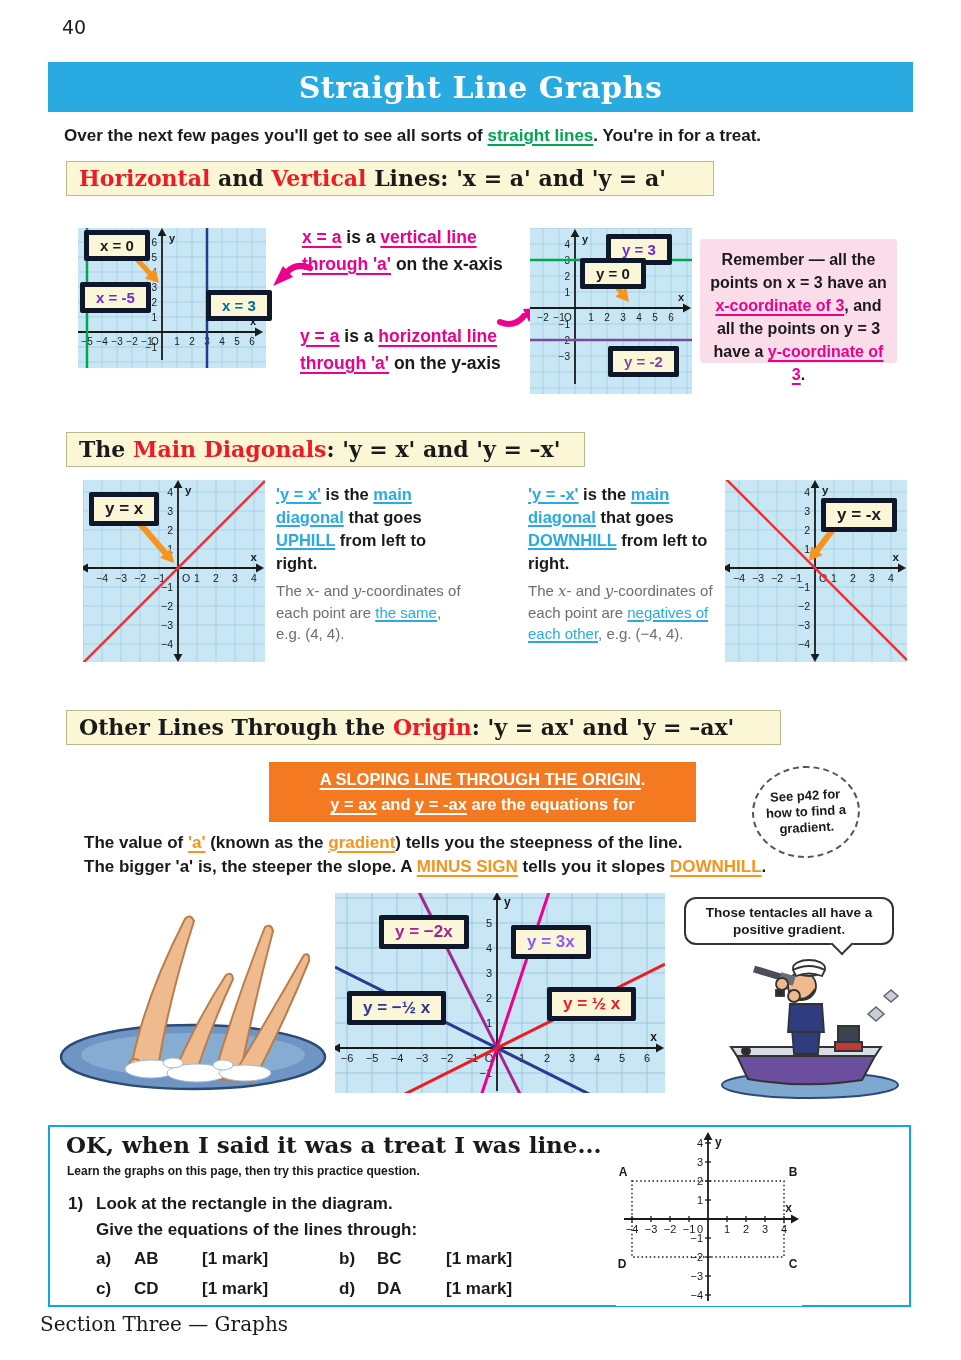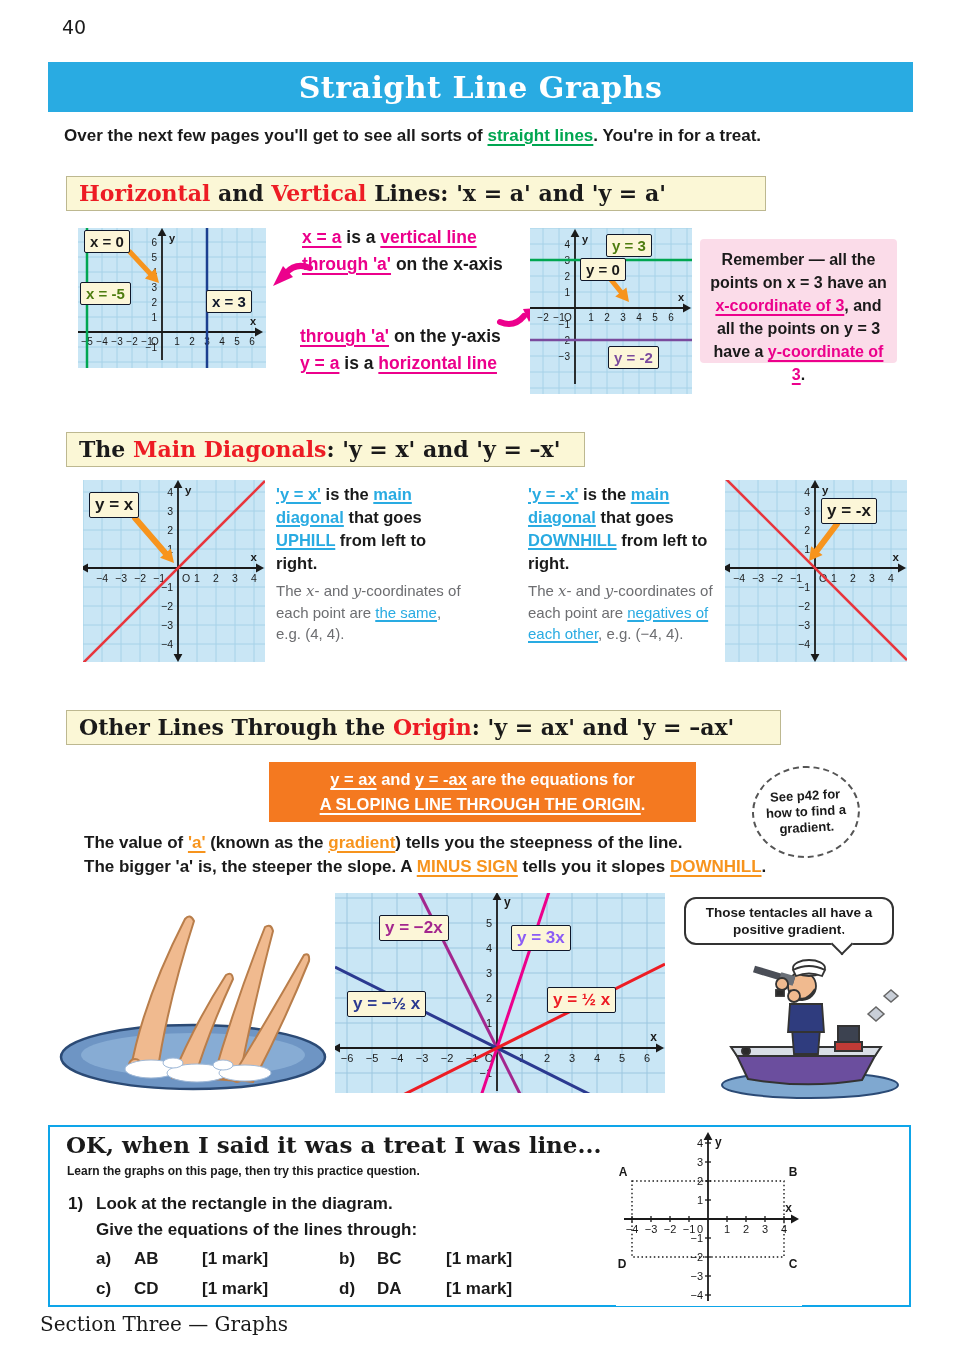--- a/index.html
+++ b/index.html
@@ -17,24 +17,24 @@
   .pk{color:#EC008C;text-decoration:underline;text-decoration-thickness:2px;text-underline-offset:3px}
   .bl,.bl2{color:#29ABE2;text-decoration:underline;text-decoration-thickness:2px;text-underline-offset:2px}
   .or{color:#F7941D;text-decoration:underline;text-decoration-thickness:2px;text-underline-offset:3px}
   .wu{text-decoration:underline;text-decoration-thickness:2px;text-underline-offset:3px}
   .it{font-style:italic;font-family:"DejaVu Serif",serif}
   .note{font-size:17.5px;font-weight:700;line-height:27px;color:#1A1A1A}
   .remember{left:700px;top:239px;width:197px;height:124px;background:#FBDCE9;border-radius:4px;
        font-size:16px;font-weight:700;line-height:23px;text-align:center;padding:9px 7px;box-sizing:border-box}
   .graphwrap{position:absolute;overflow:visible}
   .graphwrap svg{position:absolute;left:0;top:0}
-  .eqlab{position:absolute;background:#FCF6D8;border:1px solid #0f172a;padding:0 5px;font-weight:700;
+  .eqlab{position:absolute;background:#FCF6D8;border:5px solid #0f172a;padding:0 11px;font-weight:700;
        font-size:15px;line-height:21px;white-space:nowrap;border-radius:2px}
   .eqlab.big{font-size:17px;line-height:24px}
-  .c-black{color:#1A1A1A}.c-green{color:#4d7c0f}.c-navy{color:#0f172a}.c-purple{color:#7A4B9D}
+  .c-black{color:#1A1A1A}.c-green{color:#6d28d9}.c-navy{color:#0369a1}.c-purple{color:#7A4B9D}
   .c-pink{color:#8b5cf6}.c-magenta{color:#A3268E}.c-red{color:#ED1C24}.c-blue2{color:#2B3990}
   .diagmain{font-size:16.5px;font-weight:700;line-height:23px}
   .diagsub{font-size:15px;line-height:21px;color:#6D6E71;margin-top:5px}
   .orangebox{left:269px;top:762px;width:427px;background:#F47920;color:#fff;text-align:center;
        font-weight:700;font-size:16.5px;line-height:25px;padding:5px 0}
   .scribble{left:752px;top:766px;width:108px;height:92px;border:2.5px dashed #555;border-radius:50%;
        display:flex;align-items:center;justify-content:center;text-align:center;font-weight:700;
        font-size:13px;line-height:16px;transform:rotate(-3deg);padding:6px;box-sizing:border-box}
   .gradwrap{left:84px;top:831px}
   .gradtext{font-size:17px;font-weight:700;line-height:24px}
@@ -52,21 +52,21 @@
 <body>
 
 <div class="abs pagenum">40</div>
 
 <div class="abs banner">
   <span>Straight Line Graphs</span>
 </div>
 
 <div class="abs intro"><span>Over the next few pages you'll get to see all sorts of </span><span class="gr">straight lines</span><span>.  You're in for a treat.</span></div>
 
-<div class="abs yellowhead" style="left:66px;top:176px;width:700px"><span class="red">Horizontal</span><span> and </span><span class="red">Vertical</span><span> Lines:  'x = a' and 'y = a'</span></div>
+<div class="abs yellowhead" style="left:66px;top:161px;width:648px"><span class="red">Horizontal</span><span> and </span><span class="red">Vertical</span><span> Lines:  'x = a' and 'y = a'</span></div>
 
 <div class="graphwrap" style="left:78px;top:228px;width:188px;height:140px">
   <svg width="188" height="140" viewBox="0 0 188 140">
       <rect x="0" y="0" width="188" height="140" fill="#C9E6F5"></rect>
       <line x1="9" y1="0" x2="9" y2="140" stroke="#A6D2E8" stroke-width="1"></line>
       <line x1="24" y1="0" x2="24" y2="140" stroke="#A6D2E8" stroke-width="1"></line>
       <line x1="39" y1="0" x2="39" y2="140" stroke="#A6D2E8" stroke-width="1"></line>
       <line x1="54" y1="0" x2="54" y2="140" stroke="#A6D2E8" stroke-width="1"></line>
       <line x1="69" y1="0" x2="69" y2="140" stroke="#A6D2E8" stroke-width="1"></line>
       <line x1="84" y1="0" x2="84" y2="140" stroke="#A6D2E8" stroke-width="1"></line>
@@ -124,22 +124,22 @@
   <div><span class="pk">x = a</span><span> is a </span><span class="pk">vertical line</span></div>
   <div><span class="pk">through 'a'</span><span> on the x-axis</span></div>
 </div>
 
 <svg class="abs" style="left:270px;top:260px" width="44" height="34" viewBox="0 0 44 34">
   <path d="M40,8 Q26,2 16,13" fill="none" stroke="#EC008C" stroke-width="6" stroke-linecap="round"></path>
   <polygon points="3,26 13,6 23,17" fill="#EC008C"></polygon>
 </svg>
 
 <div class="abs note" style="left:300px;top:323px;width:240px">
+  <div><span class="pk">y = a</span><span> is a </span><span class="pk">horizontal line</span></div>
   <div><span class="pk">through 'a'</span><span> on the y-axis</span></div>
-  <div><span class="pk">y = a</span><span> is a </span><span class="pk">horizontal line</span></div>
 </div>
 
 <svg class="abs" style="left:494px;top:300px" width="46" height="28" viewBox="0 0 46 28">
   <path d="M6,22 Q20,28 30,16" fill="none" stroke="#EC008C" stroke-width="6" stroke-linecap="round"></path>
   <polygon points="44,8 29,9 35,22" fill="#EC008C"></polygon>
 </svg>
 
 <div class="graphwrap" style="left:530px;top:228px;width:162px;height:166px">
   <svg width="162" height="166" viewBox="0 0 162 166">
       <rect x="0" y="0" width="162" height="166" fill="#C9E6F5"></rect>
@@ -313,22 +313,22 @@
       <line x1="0" y1="-2" x2="182" y2="180" stroke="#E8353C" stroke-width="2.6"></line>
       <line x1="112" y1="44" x2="89.43098403166982" y2="73.82334252957915" stroke="#F7941D" stroke-width="6" stroke-linecap="round"></line>
       <polygon points="84,81 86.14329905535541,66.31910189534331 97.54621036946853,74.94833207899647" fill="#F7941D"></polygon>
     </svg>
   <div class="eqlab c-black big" style="left:96px;top:18px">y = -x</div>
 </div>
 
 <div class="abs yellowhead" style="left:66px;top:710px;width:715px"><span>Other Lines Through the </span><span class="red">Origin</span><span>:  'y = ax'  and  'y = –ax'</span></div>
 
 <div class="abs orangebox">
+  <div><span class="wu">A SLOPING LINE THROUGH THE ORIGIN</span><span>.</span></div>
   <div><span class="wu">y = ax</span><span>  and  </span><span class="wu">y = -ax</span><span>  are the equations for</span></div>
-  <div><span class="wu">A SLOPING LINE THROUGH THE ORIGIN</span><span>.</span></div>
 </div>
 
 <div class="abs scribble">See p42 for how to find a gradient.</div>
 
 <div class="abs gradwrap">
   <div class="gradtext"><span>The value of </span><span class="or">'a'</span><span> (known as the </span><span class="or">gradient</span><span>) tells you the steepness of the line.</span></div>
   <div class="gradtext"><span>The bigger 'a' is, the steeper the slope.  A </span><span class="or">MINUS SIGN</span><span> tells you it slopes </span><span class="or">DOWNHILL</span><span>.</span></div>
 </div>
 
 <svg class="abs" style="left:45px;top:885px" width="290" height="215" viewBox="0 0 290 215">

